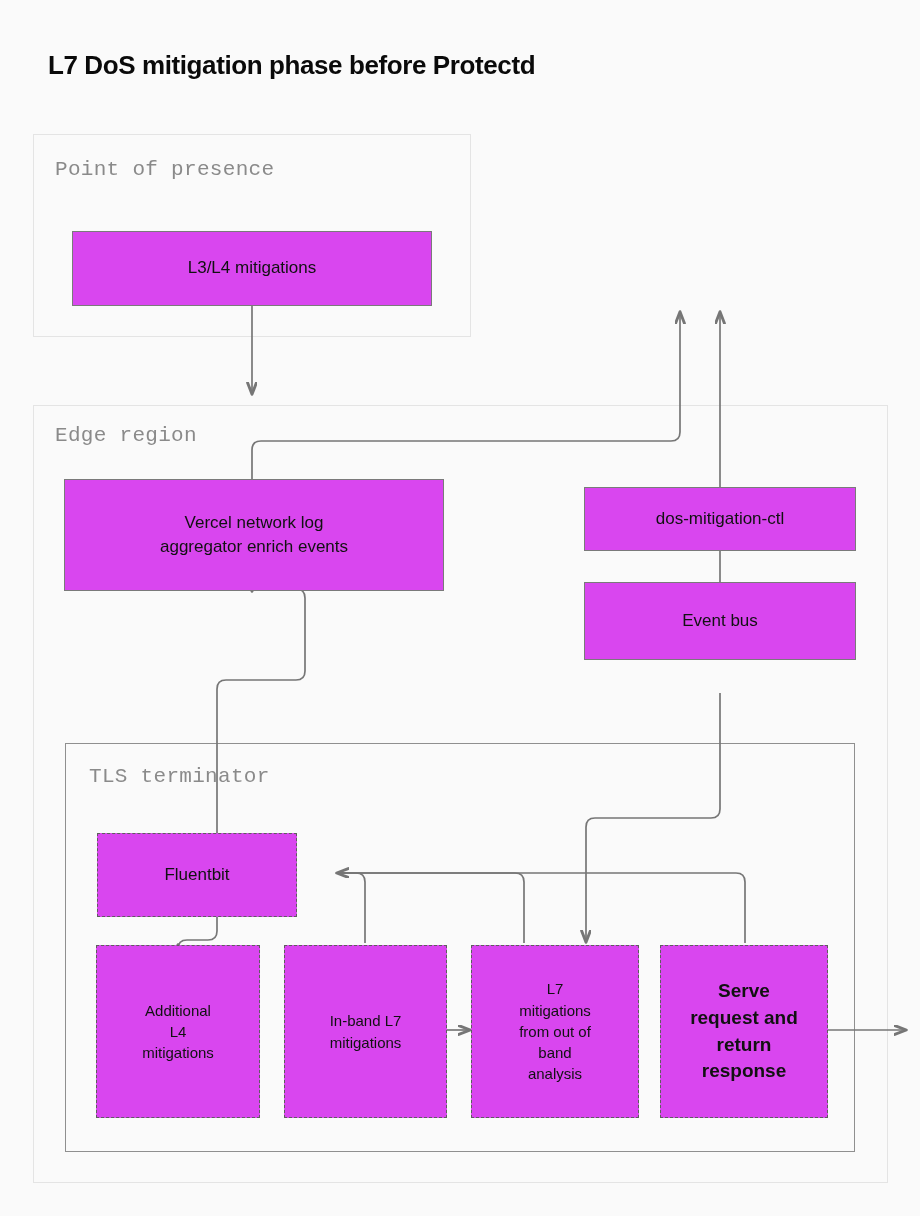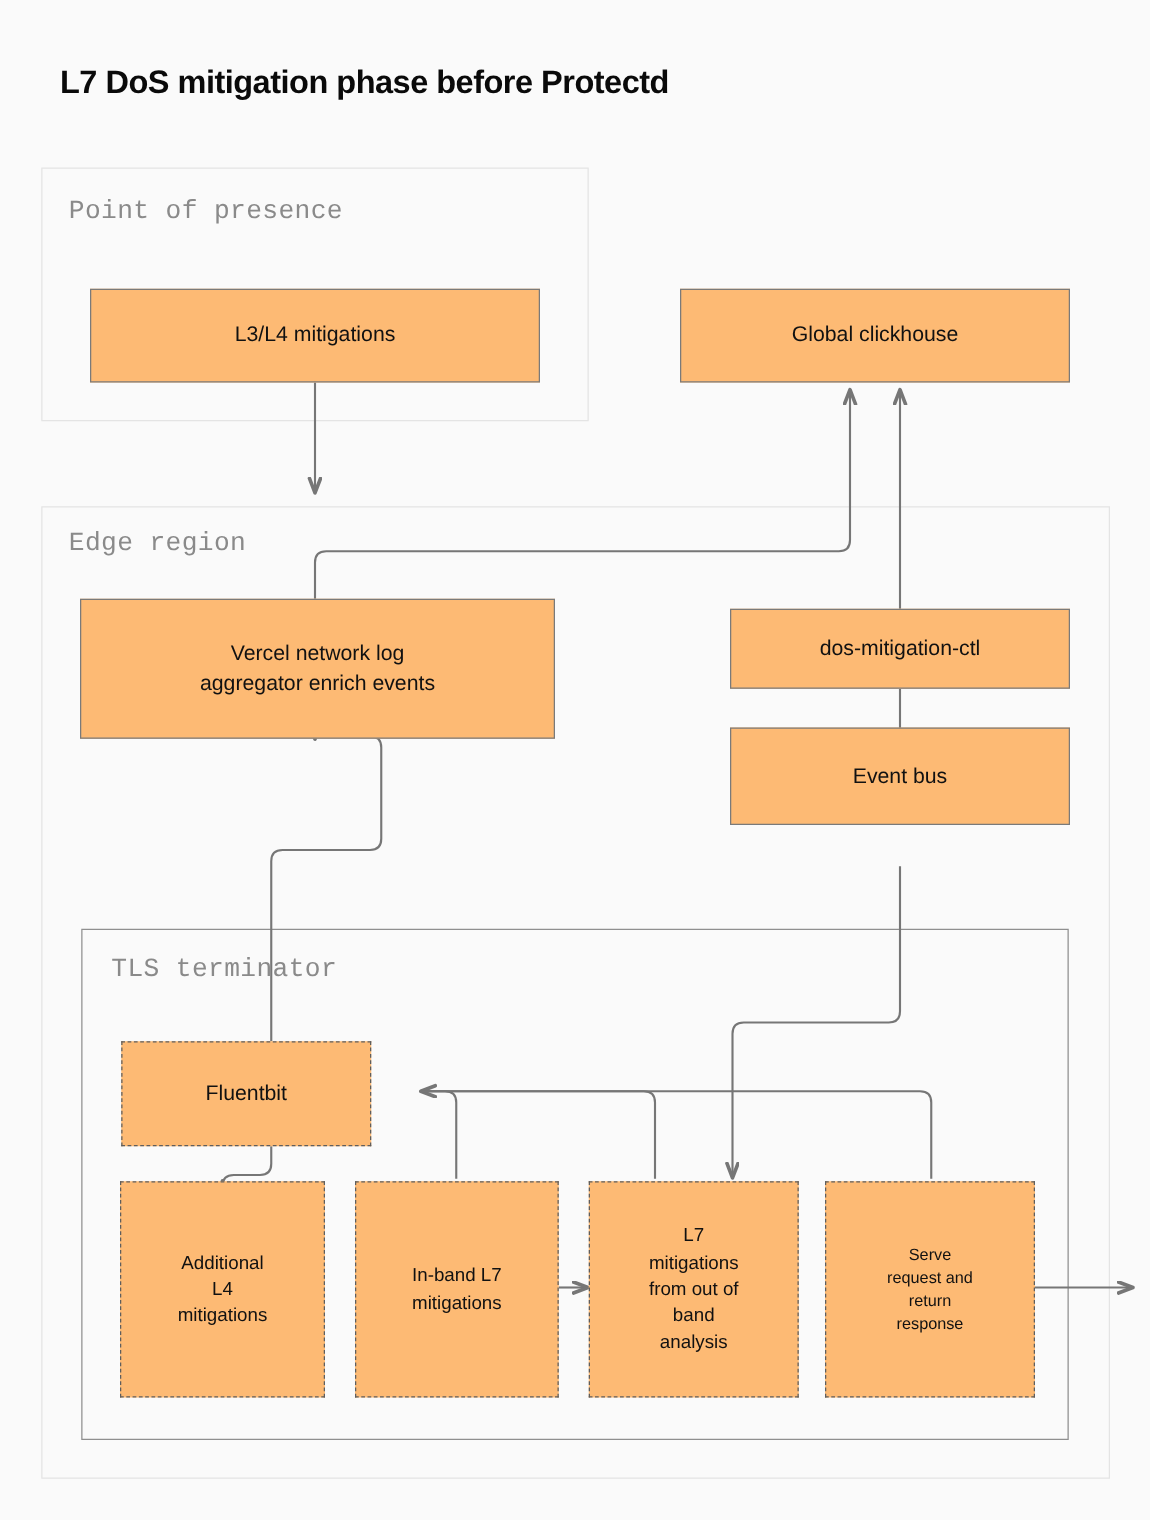--- a/index.html
+++ b/index.html
@@ -46,21 +46,21 @@
   }
 
   
   .node {
     position: absolute;
     box-sizing: border-box;
     display: flex;
     align-items: center;
     justify-content: center;
     text-align: center;
-    background: #fdba74;
+    background: #d946ef;
     color: #111;
     font-size: 17px;
     line-height: 1.42;
     padding: 20px 8px;
   }
   .node.solid  { border: 1px solid #7a7a7a; }
   .node.dashed { border: 1.4px dashed #5e5e5e; }
   .node span { display: block; white-space: pre-line; }
 
   
@@ -130,23 +130,20 @@
     <path d="M745,943 L745,882 Q745,873 736,873 L337,873"></path>
 
     
     <path d="M828,1030 L906,1030" marker-end="url(#arrowhead)"></path>
   </svg>
 
   <div class="node solid" style="left:72px; top:231px; width:360px; height:75px;">
     <span>L3/L4 mitigations</span>
   </div>
 
-  <div class="node solid" style="left:544px; top:231px; width:312px; height:75px;">
-    <span>Global clickhouse</span>
-  </div>
 
   <div class="node solid" style="left:64px; top:479px; width:380px; height:112px;">
     <span>Vercel network log
 aggregator enrich events</span>
   </div>
 
   <div class="node solid" style="left:584px; top:487px; width:272px; height:64px;">
     <span>dos-mitigation-ctl</span>
   </div>
 
@@ -170,20 +167,20 @@
   </div>
 
   <div class="node dashed" style="left:471px; top:945px; width:168px; height:173px; font-size:15px;">
     <span>L7
 mitigations
 from out of
 band
 analysis</span>
   </div>
 
-  <div class="node dashed" style="left:660px; top:945px; width:168px; height:173px; font-size:13px;">
+  <div class="node dashed" style="left:660px; top:945px; width:168px; height:173px; font-size:19px;font-weight:bold;">
     <span>Serve
 request and
 return
 response</span>
   </div>
 
 </div>
 
 </body></html>

